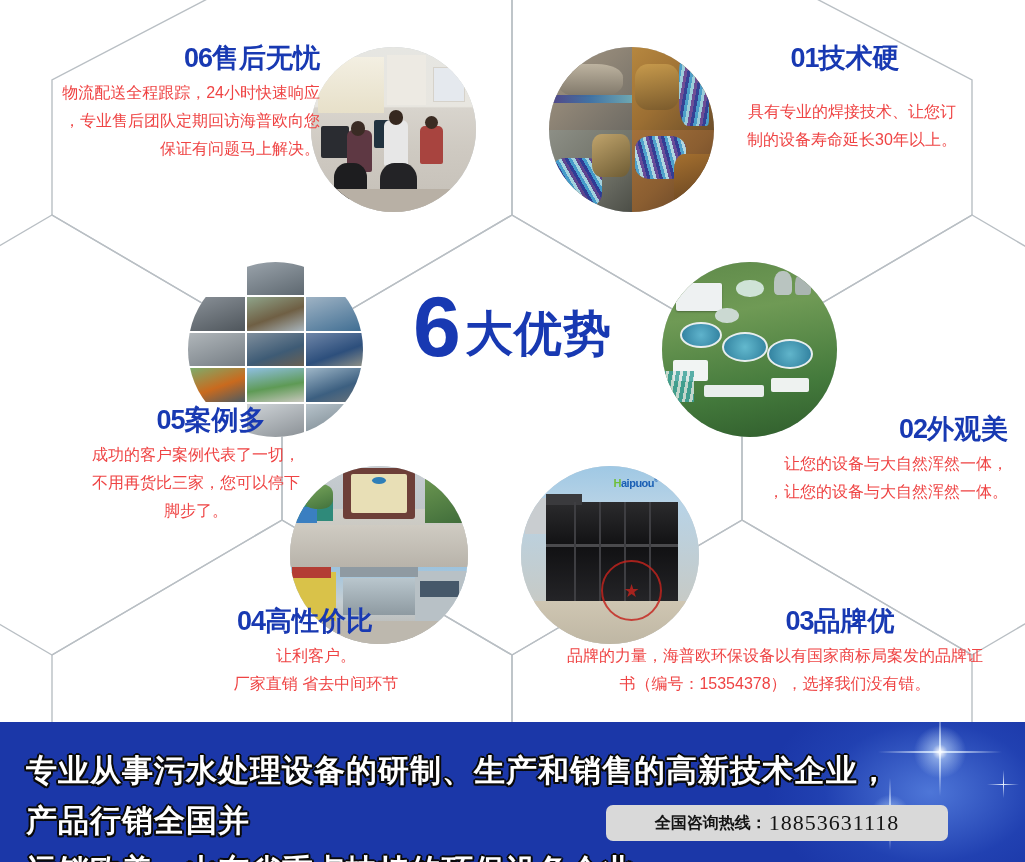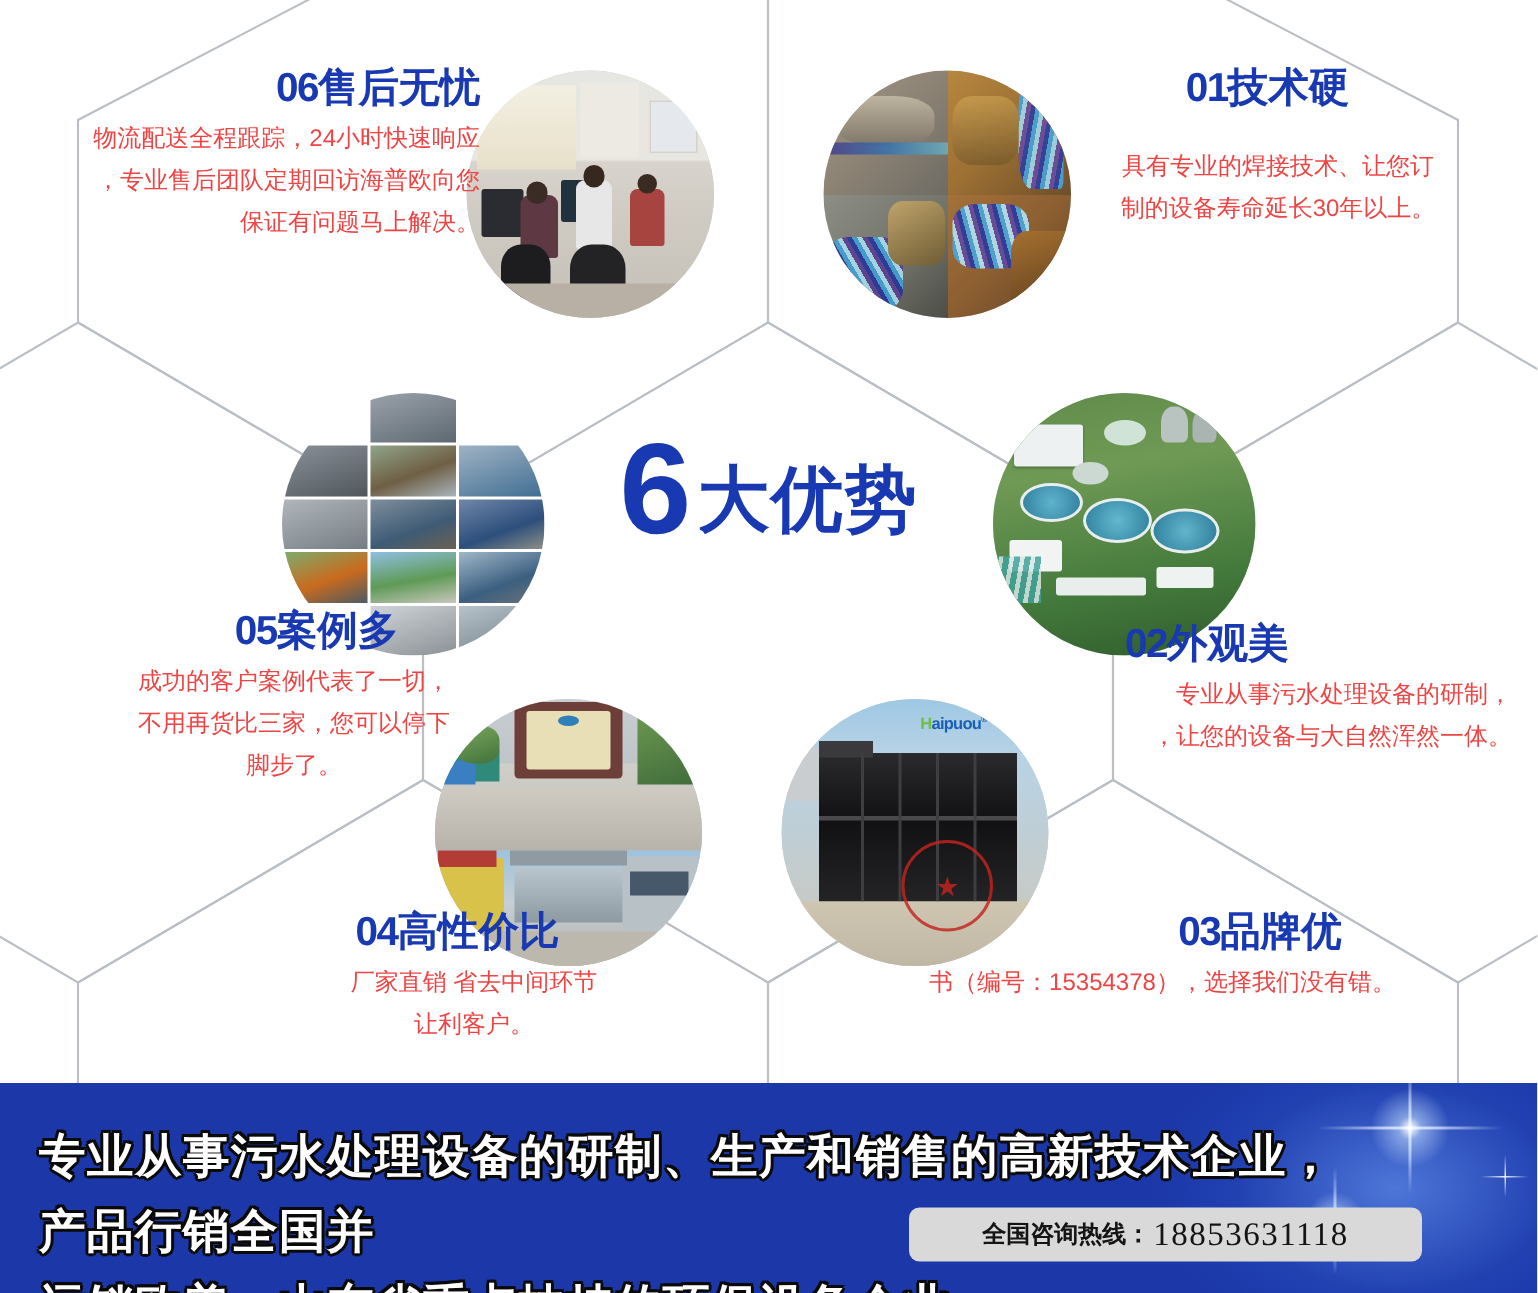--- a/index.html
+++ b/index.html
@@ -262,38 +262,39 @@
   <div class="feat ta-l" style="left:46px;top:406px;width:300px;">
     <div class="head" style="padding-left:30px;"><span class="n">05</span><span>案例多</span></div>
     <div class="body">
       <div>成功的客户案例代表了一切，</div>
       <div>不用再货比三家，您可以停下</div>
       <div>脚步了。</div>
     </div>
   </div>
 
   <div class="feat ta-r" style="left:690px;top:415px;width:318px;">
-    <div class="head" style="padding-left:60px;text-align:left;"><span class="n">02</span><span>外观美</span></div>
+    <div class="head" style="padding-left:60px;text-align:right;"><span class="n">02</span><span>外观美</span></div>
     <div class="body">
-      <div>专业从事污水处理设备的研制，</div>
+      <div>让您的设备与大自然浑然一体，</div>
       <div>，让您的设备与大自然浑然一体。</div>
     </div>
   </div>
 
   <div class="feat ta-l" style="left:160px;top:607px;width:290px;">
     <div class="head"><span class="n">04</span><span>高性价比</span></div>
     <div class="body" style="padding-left:22px;">
+      <div>让利客户。</div>
       <div>厂家直销 省去中间环节</div>
-      <div>让利客户。</div>
     </div>
   </div>
 
   <div class="feat ta-l" style="left:540px;top:607px;width:470px;">
     <div class="head" style="padding-left:130px;"><span class="n">03</span><span>品牌优</span></div>
     <div class="body">
+      <div>品牌的力量，海普欧环保设备以有国家商标局案发的品牌证</div>
       <div>书（编号：15354378），选择我们没有错。</div>
     </div>
   </div>
 
   <div class="banner">
     <div class="glow"></div>
 
     <div class="sparkle" style="left:940px;top:30px;">
       <i style="left:-62px;top:-1px;width:124px;height:2px;background:linear-gradient(90deg,rgba(234,243,255,0),#eaf3ff,rgba(234,243,255,0));"></i>
       <i style="left:-1px;top:-44px;width:2px;height:88px;background:linear-gradient(180deg,rgba(234,243,255,0),#eaf3ff,rgba(234,243,255,0));"></i>

